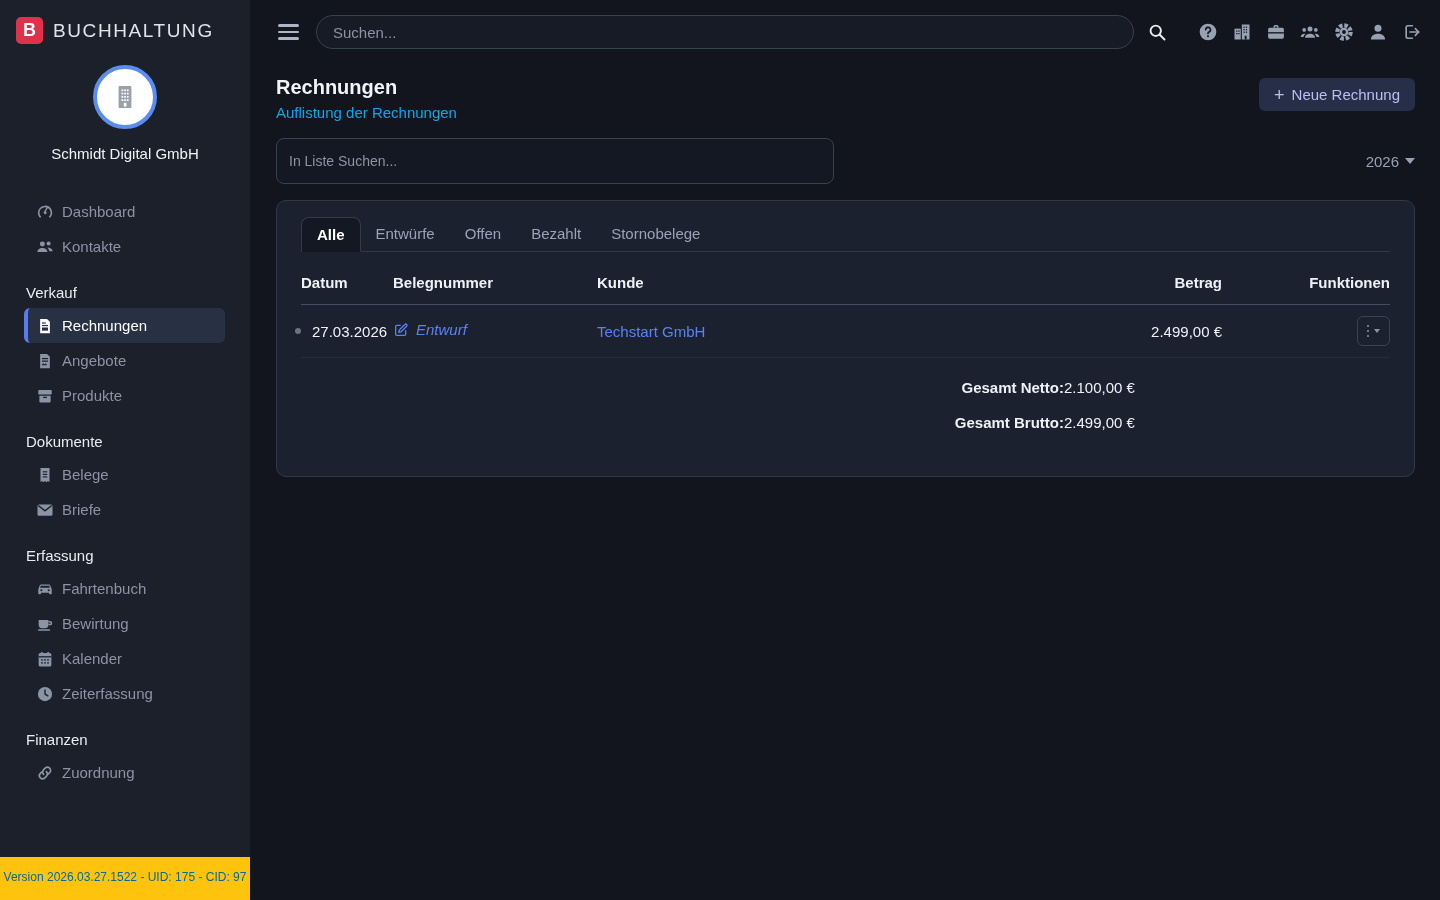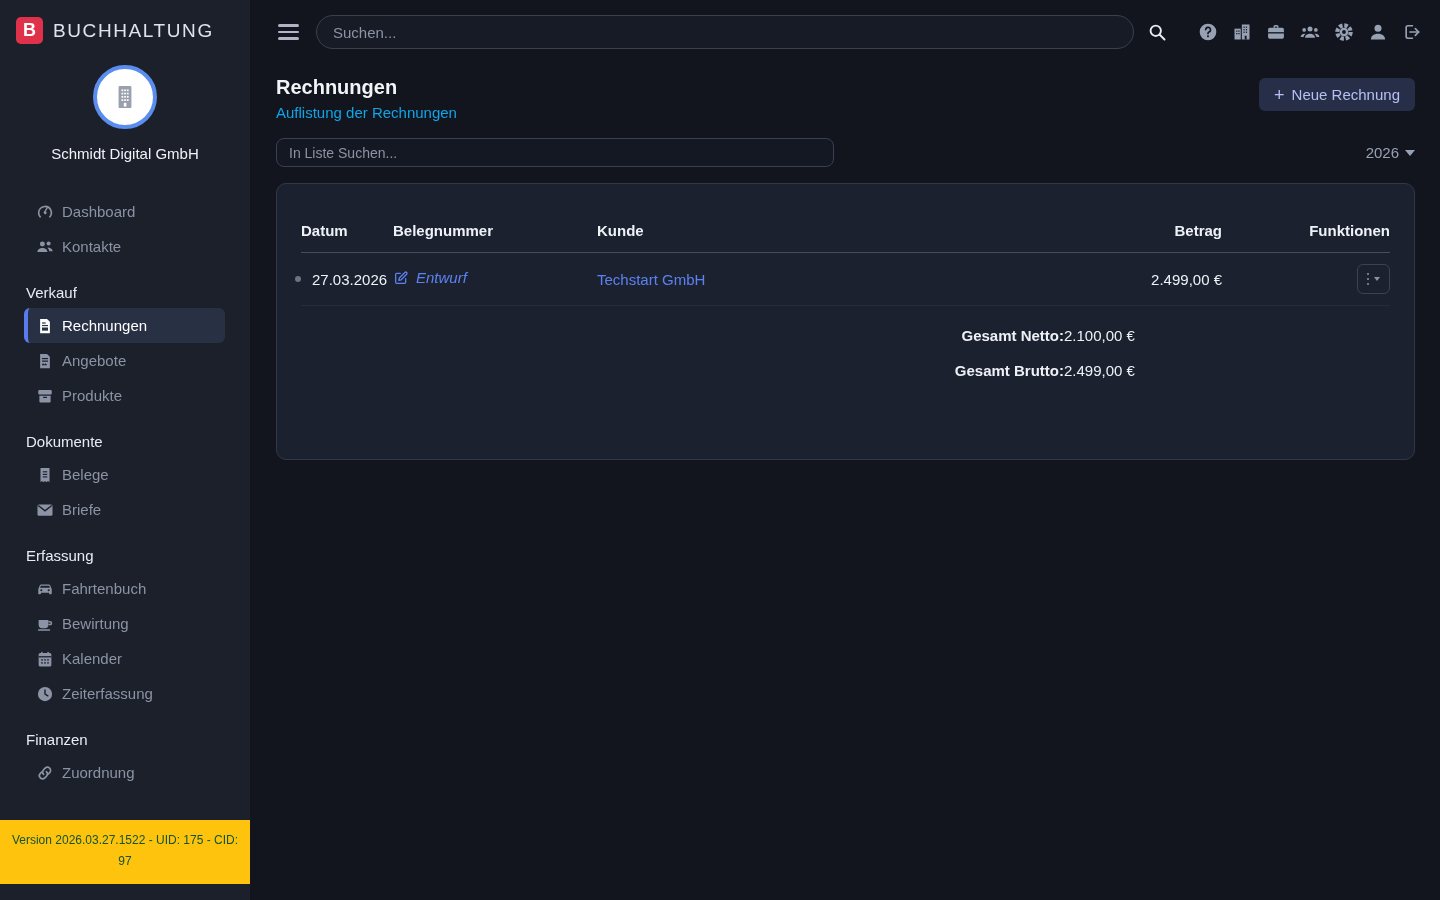--- a/index.html
+++ b/index.html
@@ -23,22 +23,22 @@
     display:flex; align-items:center; justify-content:center; color:#9aa1ad; cursor:pointer; }
   .company { text-align:center; margin-top:16px; font-size:15px; font-weight:500; color:#f0f2f6; }
   .nav { margin-top:32px; }
   .section-title { padding-left:26px; margin-top:13px; height:31px; line-height:31px;
     font-size:15px; font-weight:400; color:#e8ecf2; }
   .nav-item { display:flex; align-items:center; gap:8px; height:35px; margin:0 25px 0 24px;
     padding-left:8px; border-left:4px solid transparent; border-radius:6px;
     color:#8b93a5; font-weight:500; cursor:pointer; }
   .nav-item .nav-icon { width:18px; height:18px; flex:0 0 18px; }
   .nav-item.active { background:#283044; border-left-color:#5a7bf0; color:#ffffff; }
-  .version-bar { position:absolute; left:0; right:0; bottom:16px; background:#fdc30d; color:#14532d;
-    font-size:12px; text-align:center; padding:10px 8px 13px; line-height:1.7; }
+  .version-bar { position:absolute; left:0; right:0; bottom:0; background:#fdc30d; color:#0369a1;
+    font-size:12px; text-align:center; padding:10px 0 13px; line-height:1.7; }
 
   
   .main { flex:1; display:flex; flex-direction:column; }
   .topbar { height:64px; display:flex; align-items:center; padding:0 18px 0 28px; }
   .hamburger { width:21px; display:flex; flex-direction:column; gap:4px; margin-right:17px; cursor:pointer; }
   .hamburger i { height:2.5px; background:#aeb6c6; border-radius:2px; }
   .search-input { width:818px; height:34px; background:#171b26; border:1px solid #39404f;
     border-radius:17px; padding:0 16px; color:#c7cdd8; font-size:15px; outline:none;
     font-family:inherit; }
   input::placeholder { color:#8b93a5; opacity:1; }
@@ -50,21 +50,21 @@
   
   .content { padding:0 25px 0 26px; }
   .page-head { display:flex; justify-content:space-between; align-items:flex-start; margin-top:12px; }
   .page-title { font-size:20px; font-weight:700; margin:0; color:#f2f4f8; }
   .page-subtitle { margin-top:5px; color:#0ea5e9; }
   .new-btn { background:#272e47; color:#b6c0f5; border:none; border-radius:6px; height:33px;
     margin-top:2px; padding:0 15px; font-size:15px; font-family:inherit; display:flex;
     align-items:center; gap:7px; cursor:pointer; }
   .new-btn .plus { font-size:18px; line-height:1; font-weight:400; }
   .filter-row { display:flex; justify-content:space-between; align-items:center; margin-top:17px; }
-  .list-search { width:558px; height:29px; background:#141823; border:1px solid #39404f;
+  .list-search { width:558px; height:46px; background:#141823; border:1px solid #39404f;
     border-radius:8px; padding:0 12px; color:#c7cdd8; font-size:14px; outline:none; font-family:inherit; }
   .year-filter { color:#98a1b3; font-size:15px; display:flex; align-items:center; gap:6px; cursor:pointer; }
   .caret-down { width:0; height:0; border-left:5px solid transparent; border-right:5px solid transparent;
     border-top:6px solid #98a1b3; }
 
   
   .card { margin-top:16px; background:#1c2130; border:1px solid #303848; border-radius:10px;
     padding:16px 24px 24px; min-height:277px; }
   .tabs { display:flex; border-bottom:1px solid #303848; }
   .tab { padding:8px 15px; color:#9aa3b5; cursor:pointer; margin-bottom:-1px; white-space:nowrap; }
@@ -381,20 +381,27 @@
 
     <div class="filter-row">
       <input class="list-search" type="text" placeholder="In Liste Suchen..." style="">
       <div class="year-filter">
         <span>2026</span>
         <span class="caret-down"></span>
       </div>
     </div>
 
     <section class="card">
+      <div class="tabs">
+        <div class="tab active">Alle</div>
+        <div class="tab">Entwürfe</div>
+        <div class="tab">Offen</div>
+        <div class="tab">Bezahlt</div>
+        <div class="tab">Stornobelege</div>
+      </div>
 
       <div class="table">
         <div class="t-head">
           <div>Datum</div>
           <div>Belegnummer</div>
           <div>Kunde</div>
           <div class="right">Betrag</div>
           <div class="right">Funktionen</div>
         </div>
 

